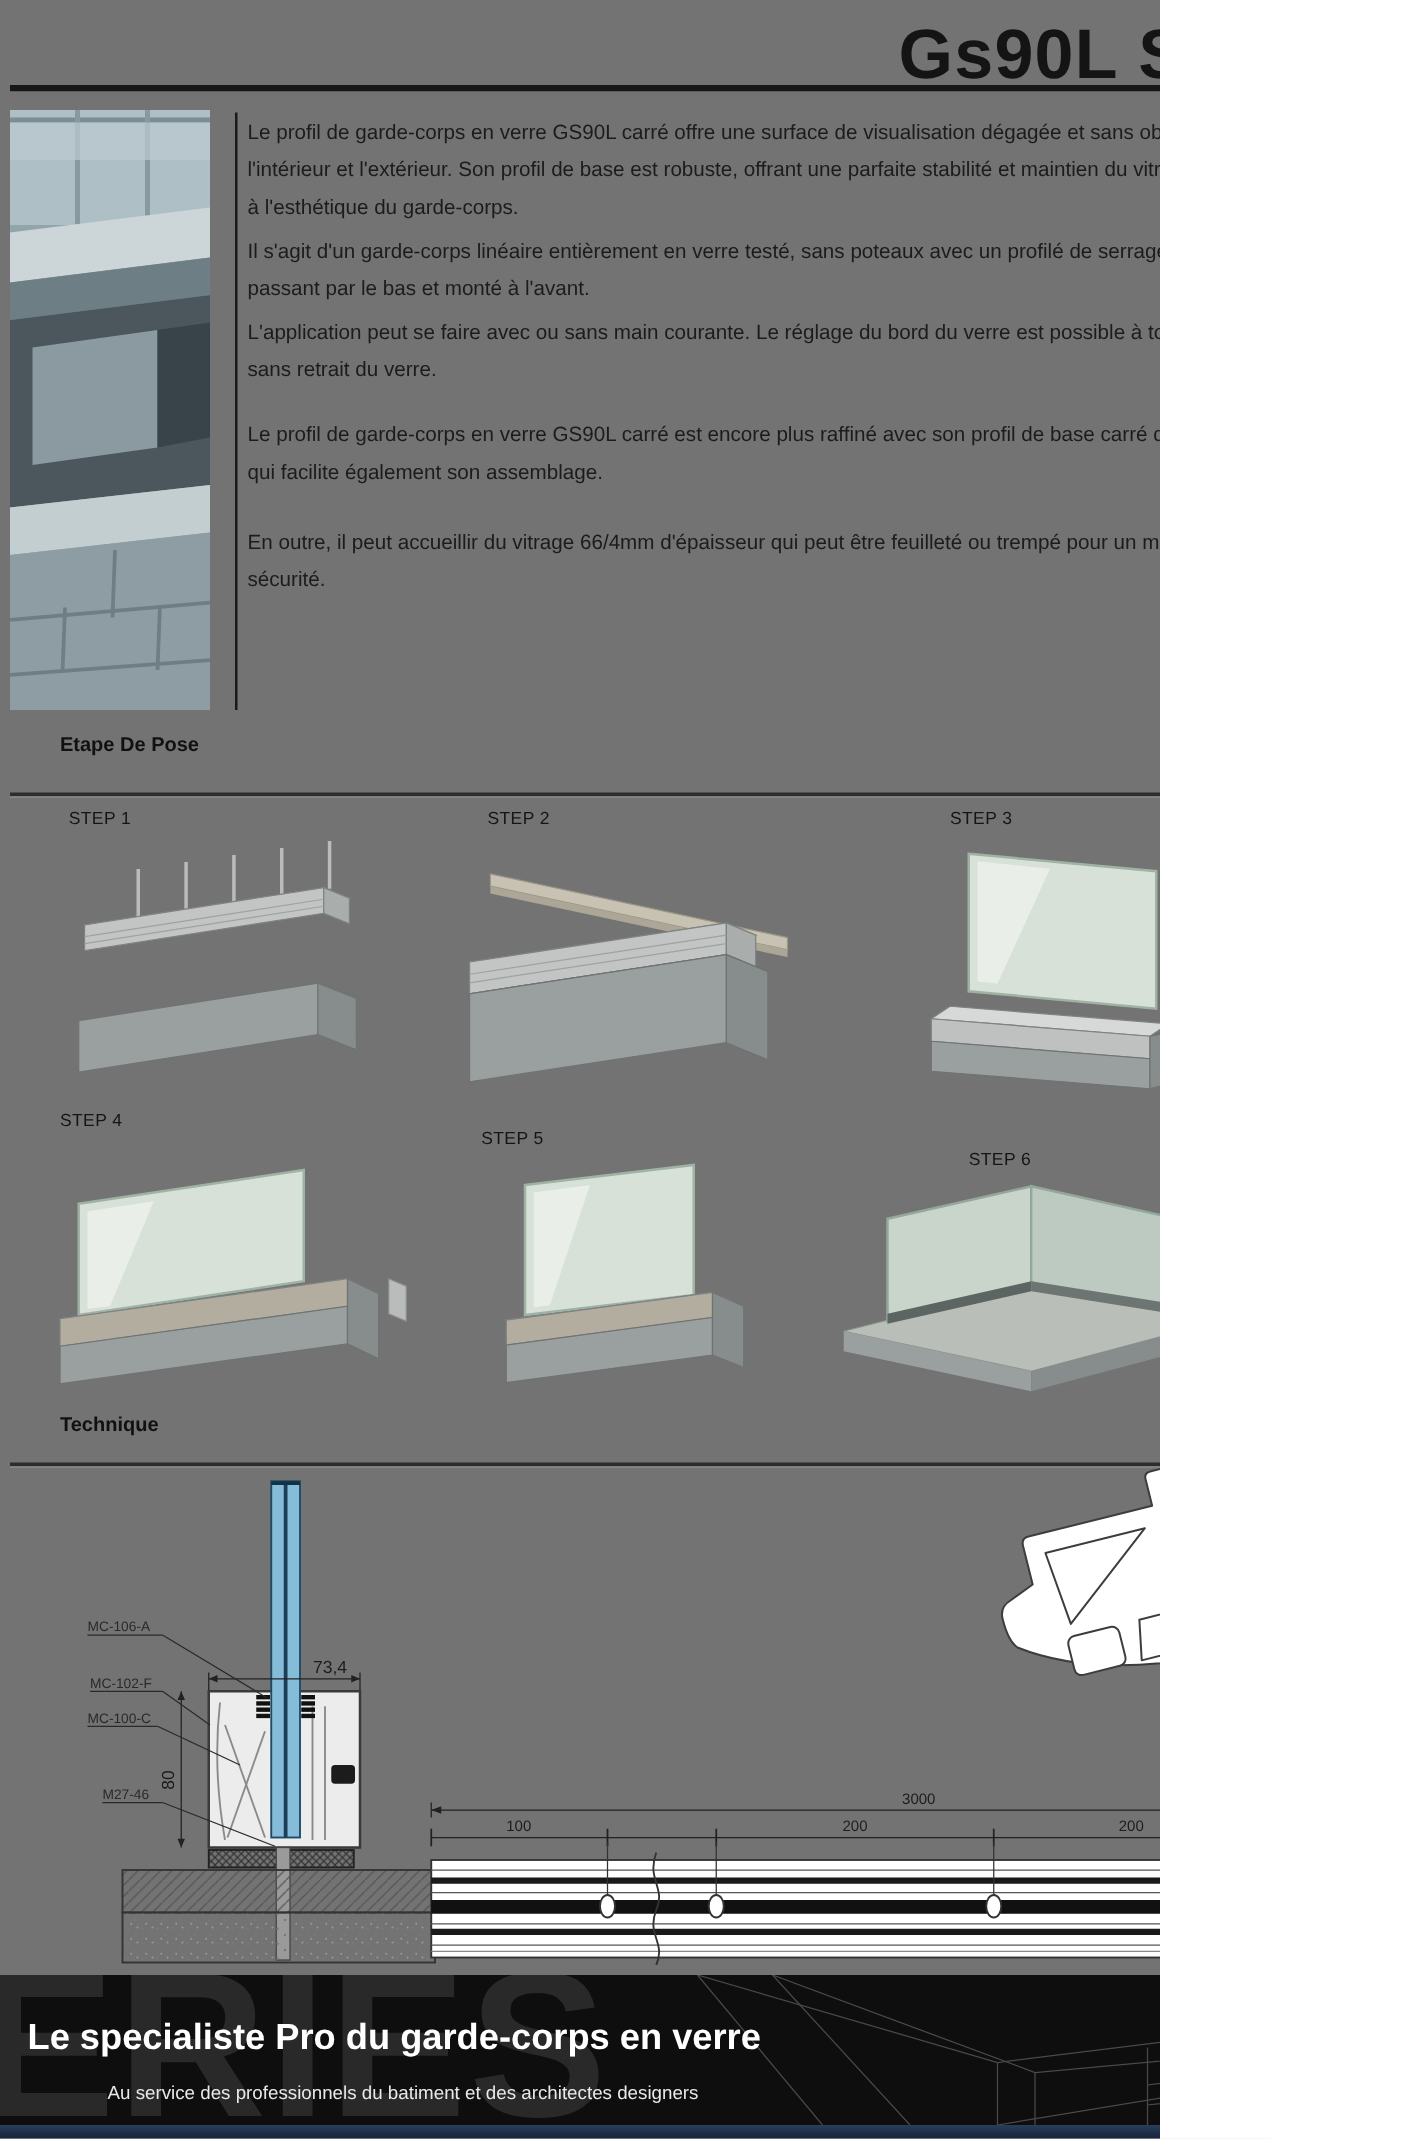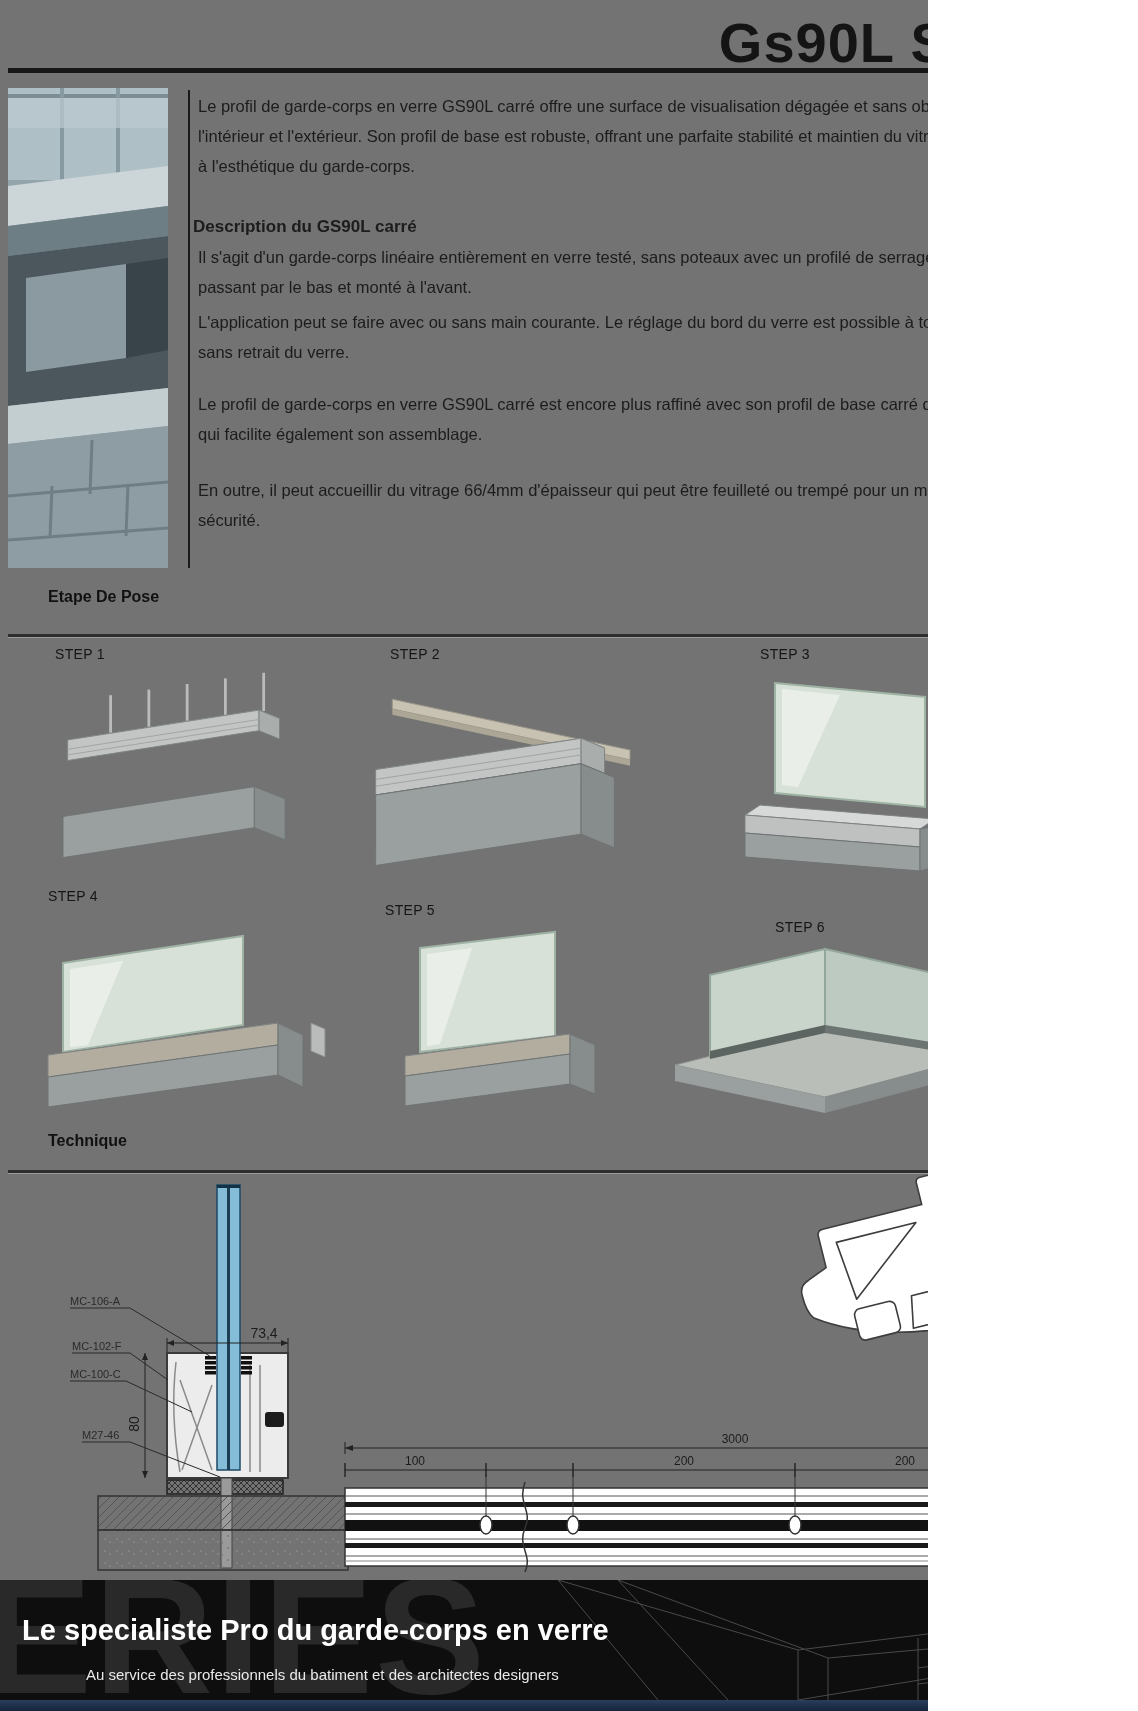--- a/index.html
+++ b/index.html
@@ -78,21 +78,20 @@
     <line x1="0" y1="408" x2="160" y2="394" stroke="#6f7e85" stroke-width="3"></line>
     <line x1="0" y1="452" x2="160" y2="440" stroke="#6f7e85" stroke-width="3"></line>
     <line x1="84" y1="352" x2="82" y2="406" stroke="#6f7e85" stroke-width="3"></line>
     <line x1="44" y1="398" x2="42" y2="450" stroke="#6f7e85" stroke-width="3"></line>
     <line x1="120" y1="396" x2="118" y2="448" stroke="#6f7e85" stroke-width="3"></line>
   </svg>
 
   <div class="text-rule"></div>
   <div class="text-col">
     <p>Le profil de garde-corps en verre GS90L carré offre  une surface de visualisation dégagée et sans obstruction de l'intérieur et l'extérieur. Son profil de base est robuste, offrant une parfaite stabilité et maintien du vitrage sans nuire à l'esthétique du garde-corps.</p>
-    <h3 class="h-desc">Description du GS90L carré</h3>
     <p>Il s'agit d'un garde-corps linéaire entièrement en verre testé, sans poteaux avec un profilé de serrage en aluminium passant par le bas et monté à l'avant.</p>
     <p>L'application peut se faire avec ou sans main courante. Le réglage du bord du verre est possible à tout moment et sans retrait du verre.</p>
     <p class="p-gap1">Le profil de garde-corps en verre GS90L carré est encore plus raffiné avec son profil de base carré de 80x73mm qui facilite également son assemblage.</p>
     <p class="p-gap2">En outre, il peut accueillir du vitrage 66/4mm d'épaisseur qui peut être feuilleté ou trempé pour un maximum de sécurité.</p>
   </div>
 
   <div class="section-h h-pose">Etape De Pose</div>
   <div class="rule rule-pose"></div>
 
   <div class="step-label" style="left:55px;top:646px;">STEP 1</div>

